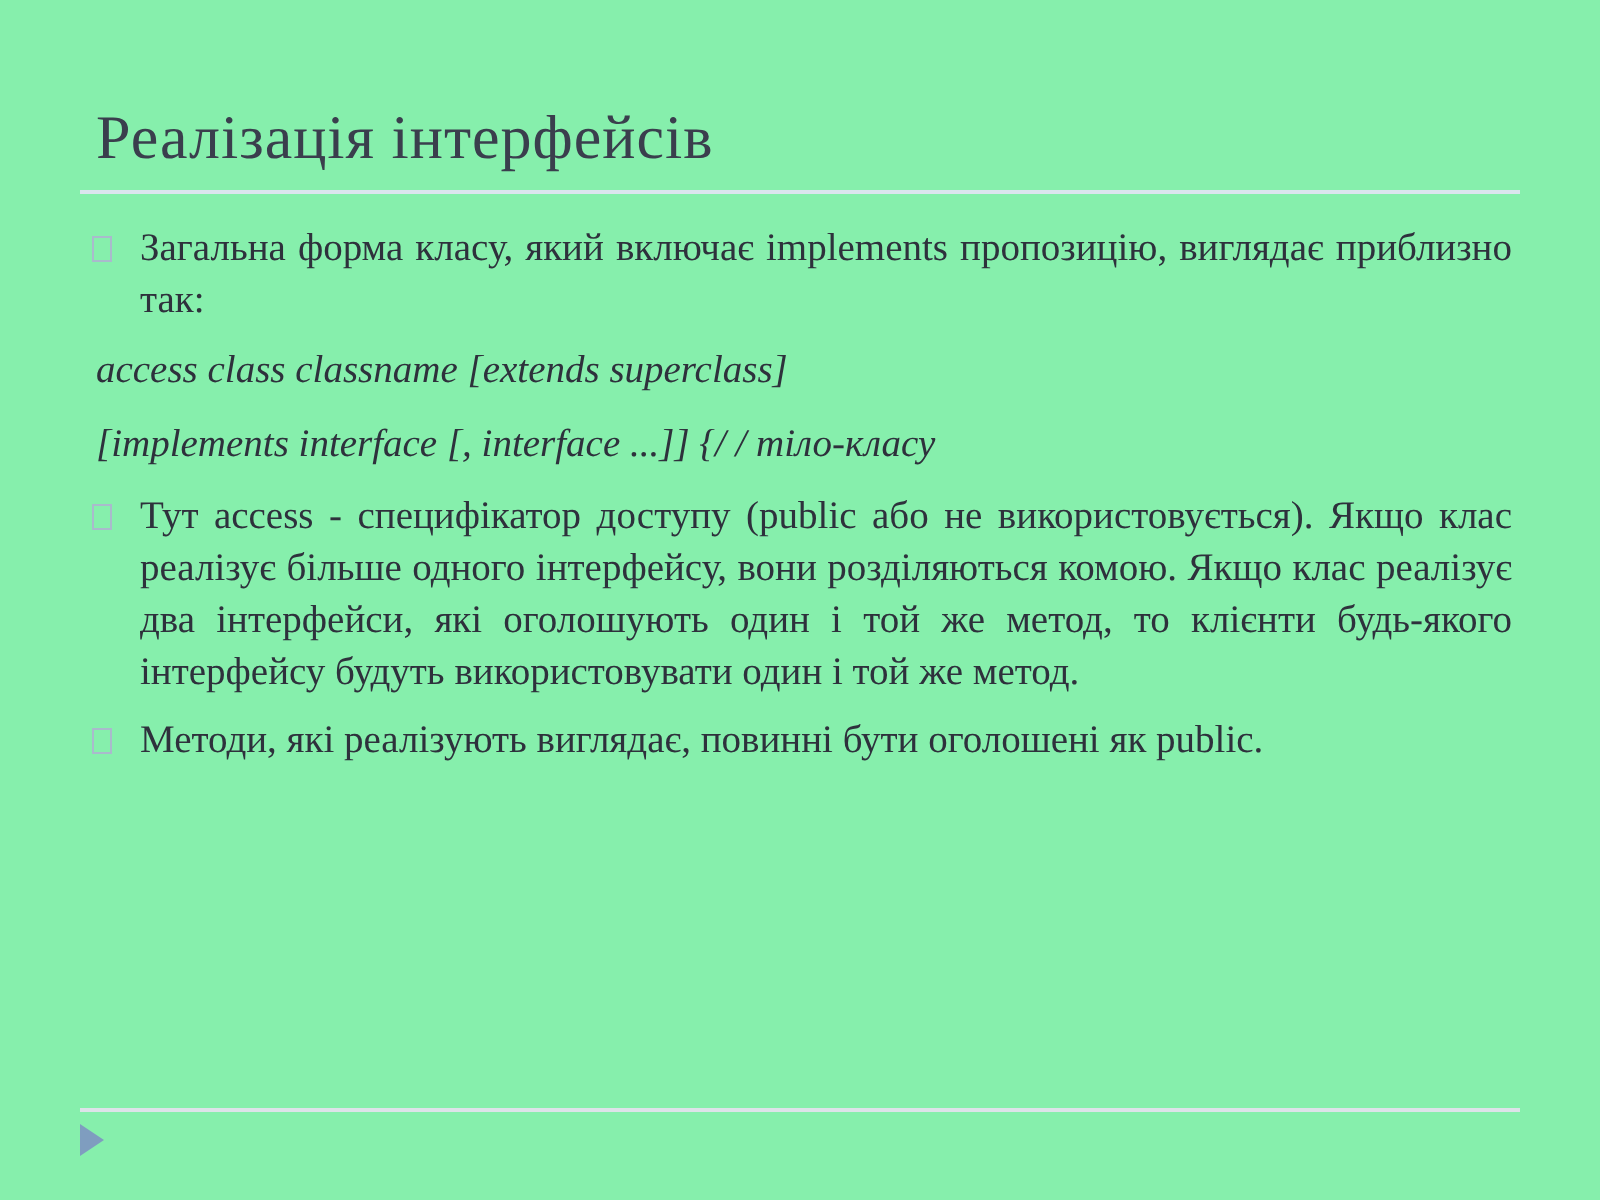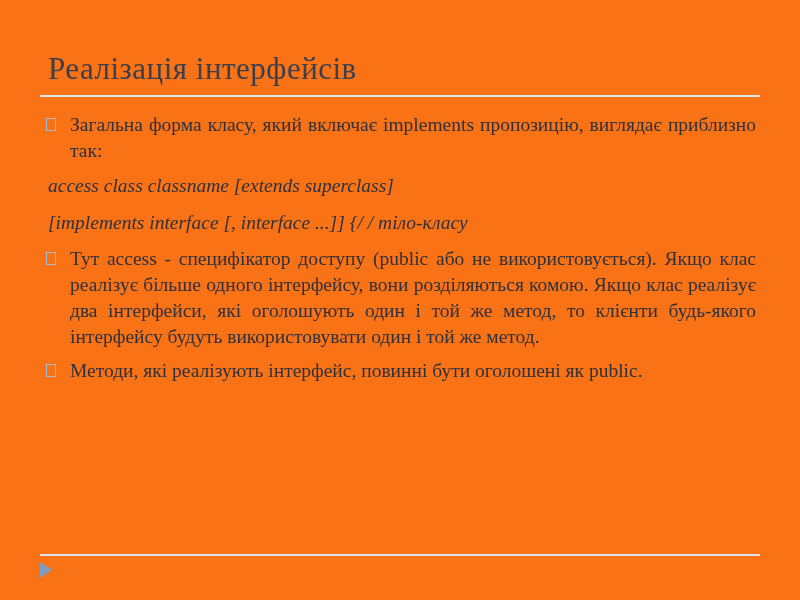--- a/index.html
+++ b/index.html
@@ -3,21 +3,21 @@
 <meta charset="utf-8">
 <style>
   html, body { margin: 0; padding: 0; }
   body {
     width: 800px; height: 600px;
     background: #ffffff;
     font-family: "Liberation Serif", "DejaVu Serif", serif;
     overflow: hidden;
     position: relative;
   }
-  .slide { position: absolute; inset: 0; background: #f97316; }
+  .slide { position: absolute; inset: 0; background: #86efac; }
 
   
   .title-block { position: absolute; left: 40px; top: 50px; width: 720px; }
   .slide-title {
     margin: 0 0 0 8px;
     font-size: 31px;
     font-weight: 400;
     color: var(--title-text, #3a3e4d);
     letter-spacing: 0.5px;
     line-height: 1.25;
@@ -93,21 +93,21 @@
 
     <p class="code-line">[implements interface [, interface ...]] {/ / тіло-класу</p>
 
     <p class="bullet-item">
       <span class="square-bullet"></span>
       <span>Тут access - специфікатор доступу (public або не використовується). Якщо клас реалізує більше одного інтерфейсу, вони розділяються комою. Якщо клас реалізує два інтерфейси, які оголошують один і той же метод, то клієнти будь-якого інтерфейсу будуть використовувати один і той же метод.</span>
     </p>
 
     <p class="bullet-item single">
       <span class="square-bullet"></span>
-      <span>Методи, які реалізують інтерфейс, повинні бути оголошені як public.</span>
+      <span>Методи, які реалізують виглядає, повинні бути оголошені як public.</span>
     </p>
 
   </div>
 
   <div class="footer-divider"></div>
   <div class="footer-arrow"></div>
 
 </div>
 
 </body></html>

